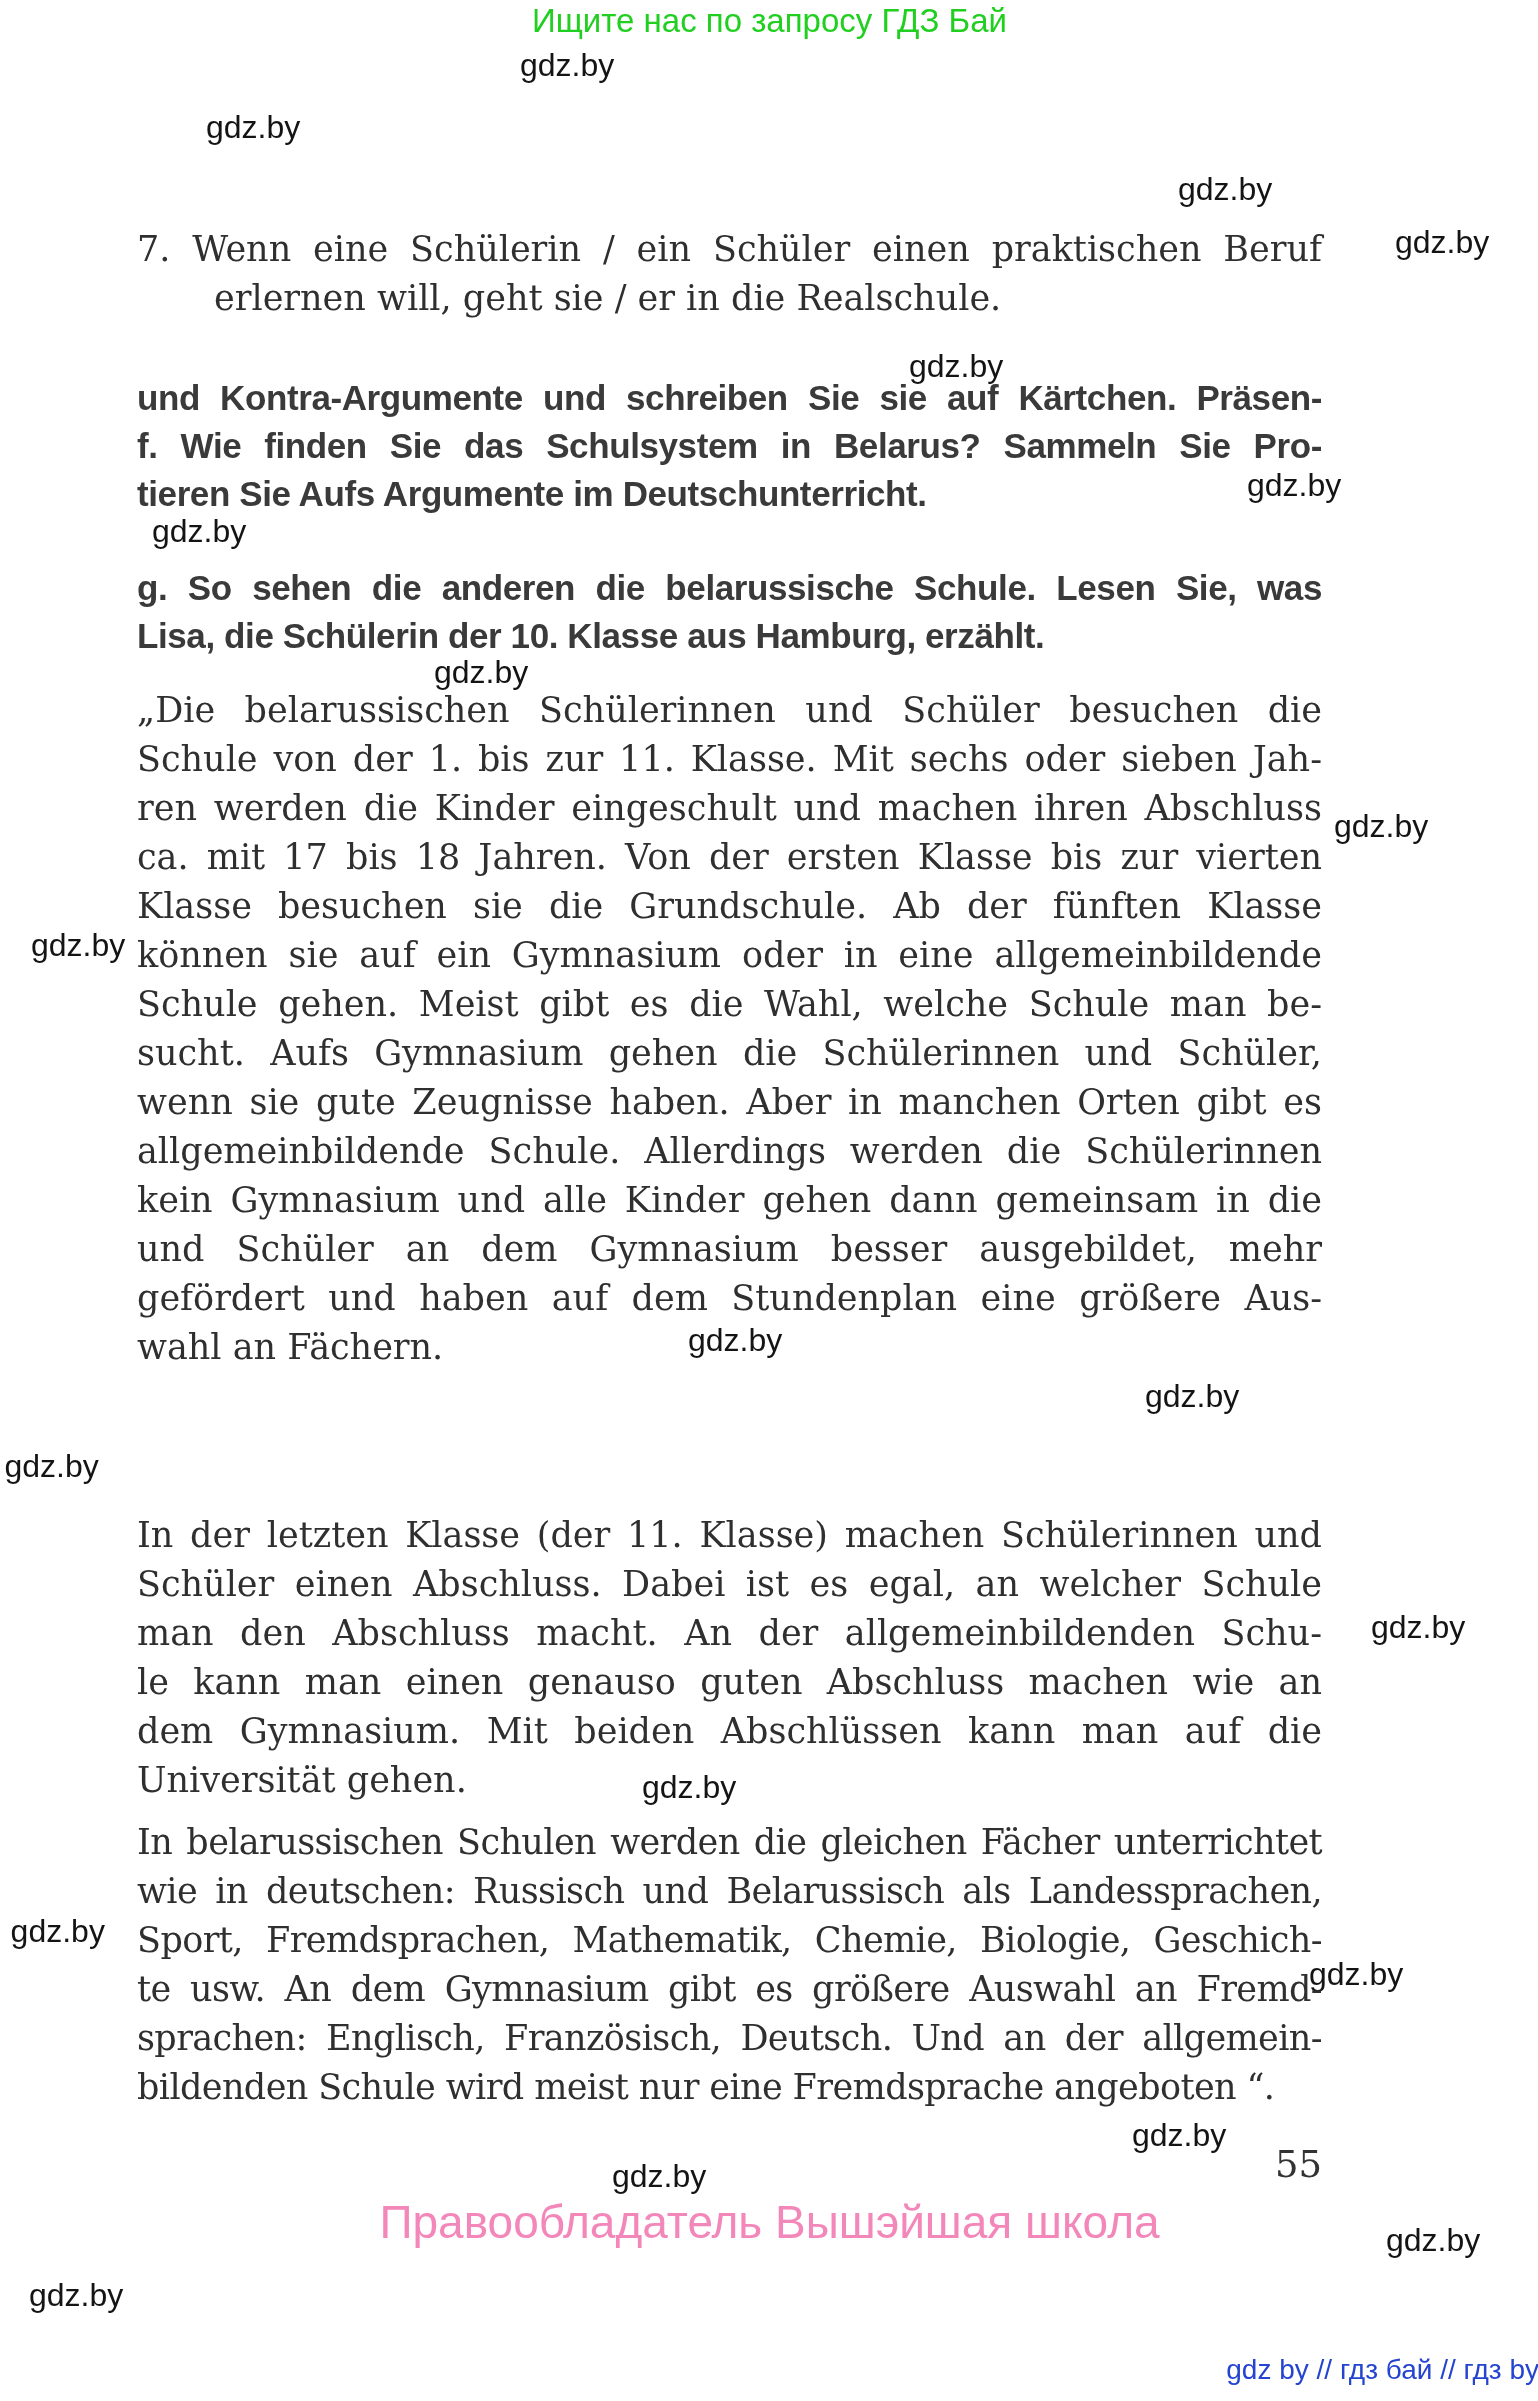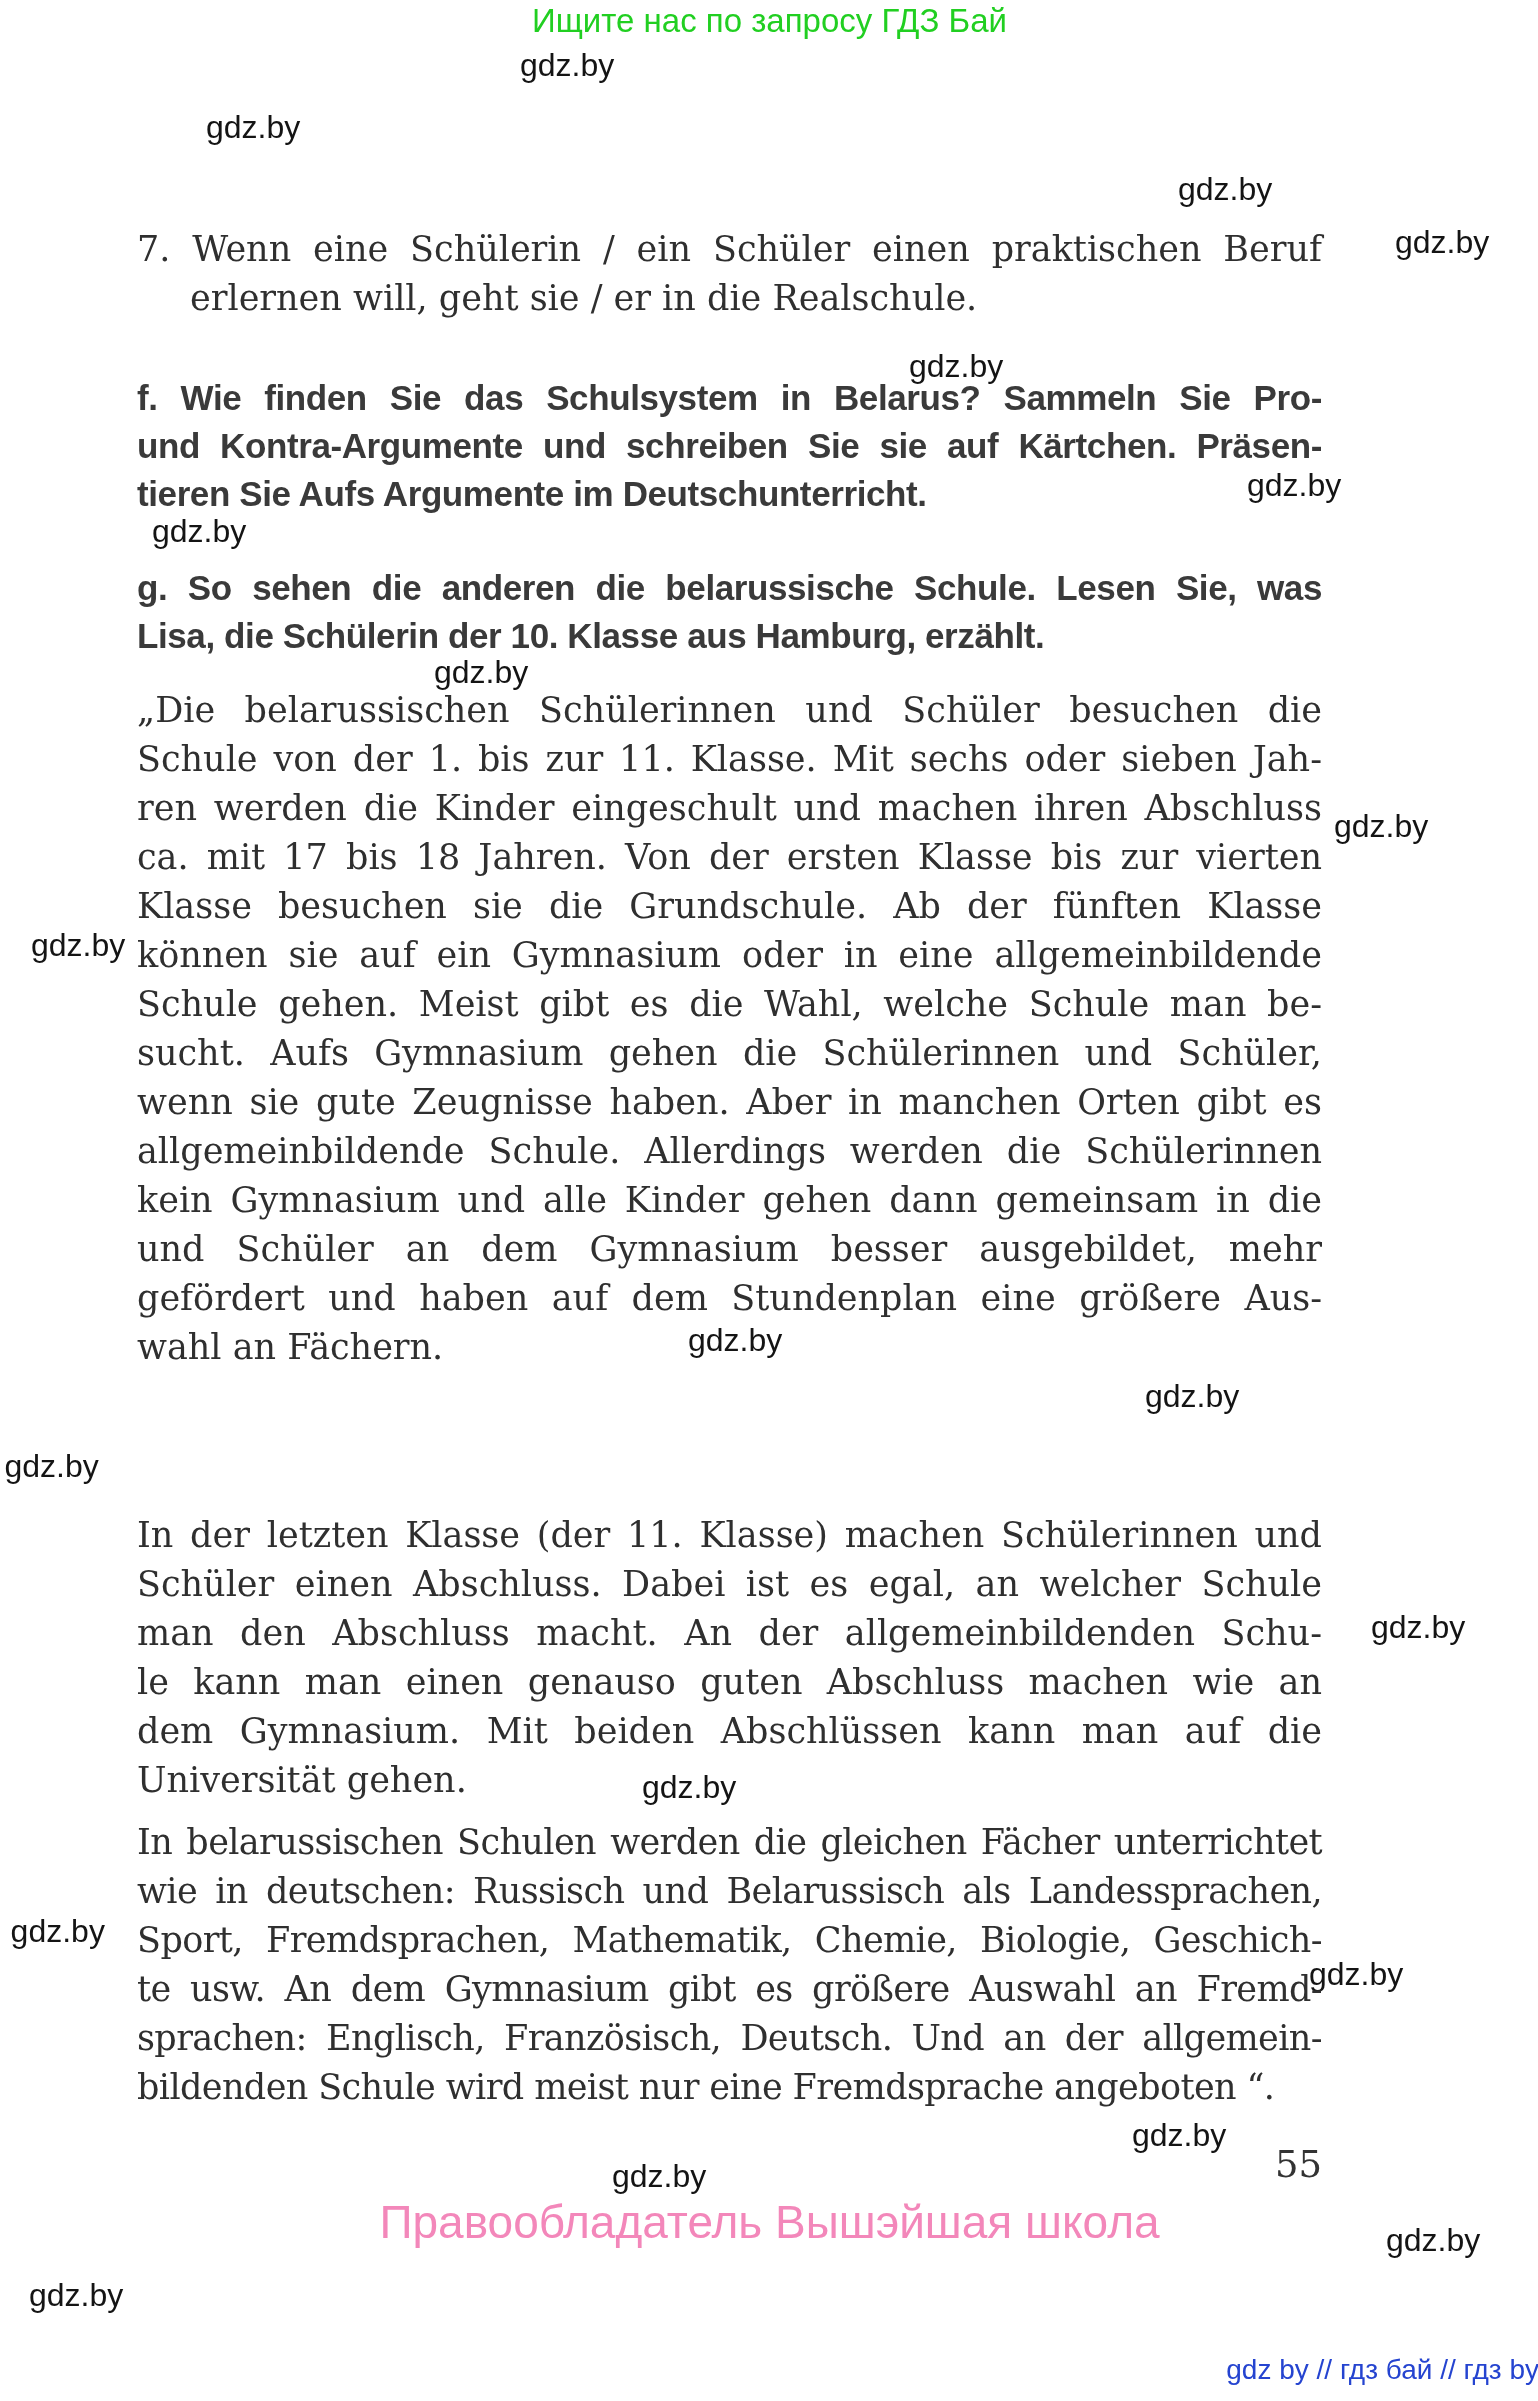--- a/index.html
+++ b/index.html
@@ -32,21 +32,21 @@
     color:var(--body-text,#2f2f2f);
   }
   .sans-bold{
     font-family:"Liberation Sans", sans-serif;
     font-weight:bold;
     font-size:35px;
     line-height:48px;
     letter-spacing:-0.4px;
     color:#3a3a3a;
   }
-  .block-ex7 .line:nth-child(2){margin-left:53px;}
+  .block-ex7 .line:nth-child(2){margin-left:77px;}
   .block-p4{letter-spacing:-0.6px;}
   
   .wm{
     position:absolute;
     font-family:"Liberation Sans", sans-serif;
     font-size:32px;
     line-height:1.2;
     color:#141414;
     white-space:nowrap;
   }
@@ -113,22 +113,22 @@
   <div class="wm" style="left:612px;top:2157px">gdz.by</div>
   <div class="wm" style="left:1386px;top:2221px">gdz.by</div>
   <div class="wm" style="left:29px;top:2276px">gdz.by</div>
 
   <section class="tblock serif block-ex7" style="top:225px">
       <div class="line">7. Wenn eine Schülerin / ein Schüler einen praktischen Beruf</div>
       <div class="line lastline">erlernen will, geht sie / er in die Realschule.</div>
     </section>
 
   <section class="tblock sans-bold" style="top:374px">
+      <div class="line">und Kontra-Argumente und schreiben Sie sie auf Kärtchen. Präsen-</div>
       <div class="line">f. Wie finden Sie das Schulsystem in Belarus? Sammeln Sie Pro-</div>
-      <div class="line">und Kontra-Argumente und schreiben Sie sie auf Kärtchen. Präsen-</div>
       <div class="line lastline">tieren Sie Aufs Argumente im Deutschunterricht.</div>
     </section>
 
   <section class="tblock sans-bold" style="top:564px">
       <div class="line">g. So sehen die anderen die belarussische Schule. Lesen Sie, was</div>
       <div class="line lastline">Lisa, die Schülerin der 10. Klasse aus Hamburg, erzählt.</div>
     </section>
 
   <section class="tblock serif" style="top:686px">
       <div class="line">„Die belarussischen Schülerinnen und Schüler besuchen die</div>

